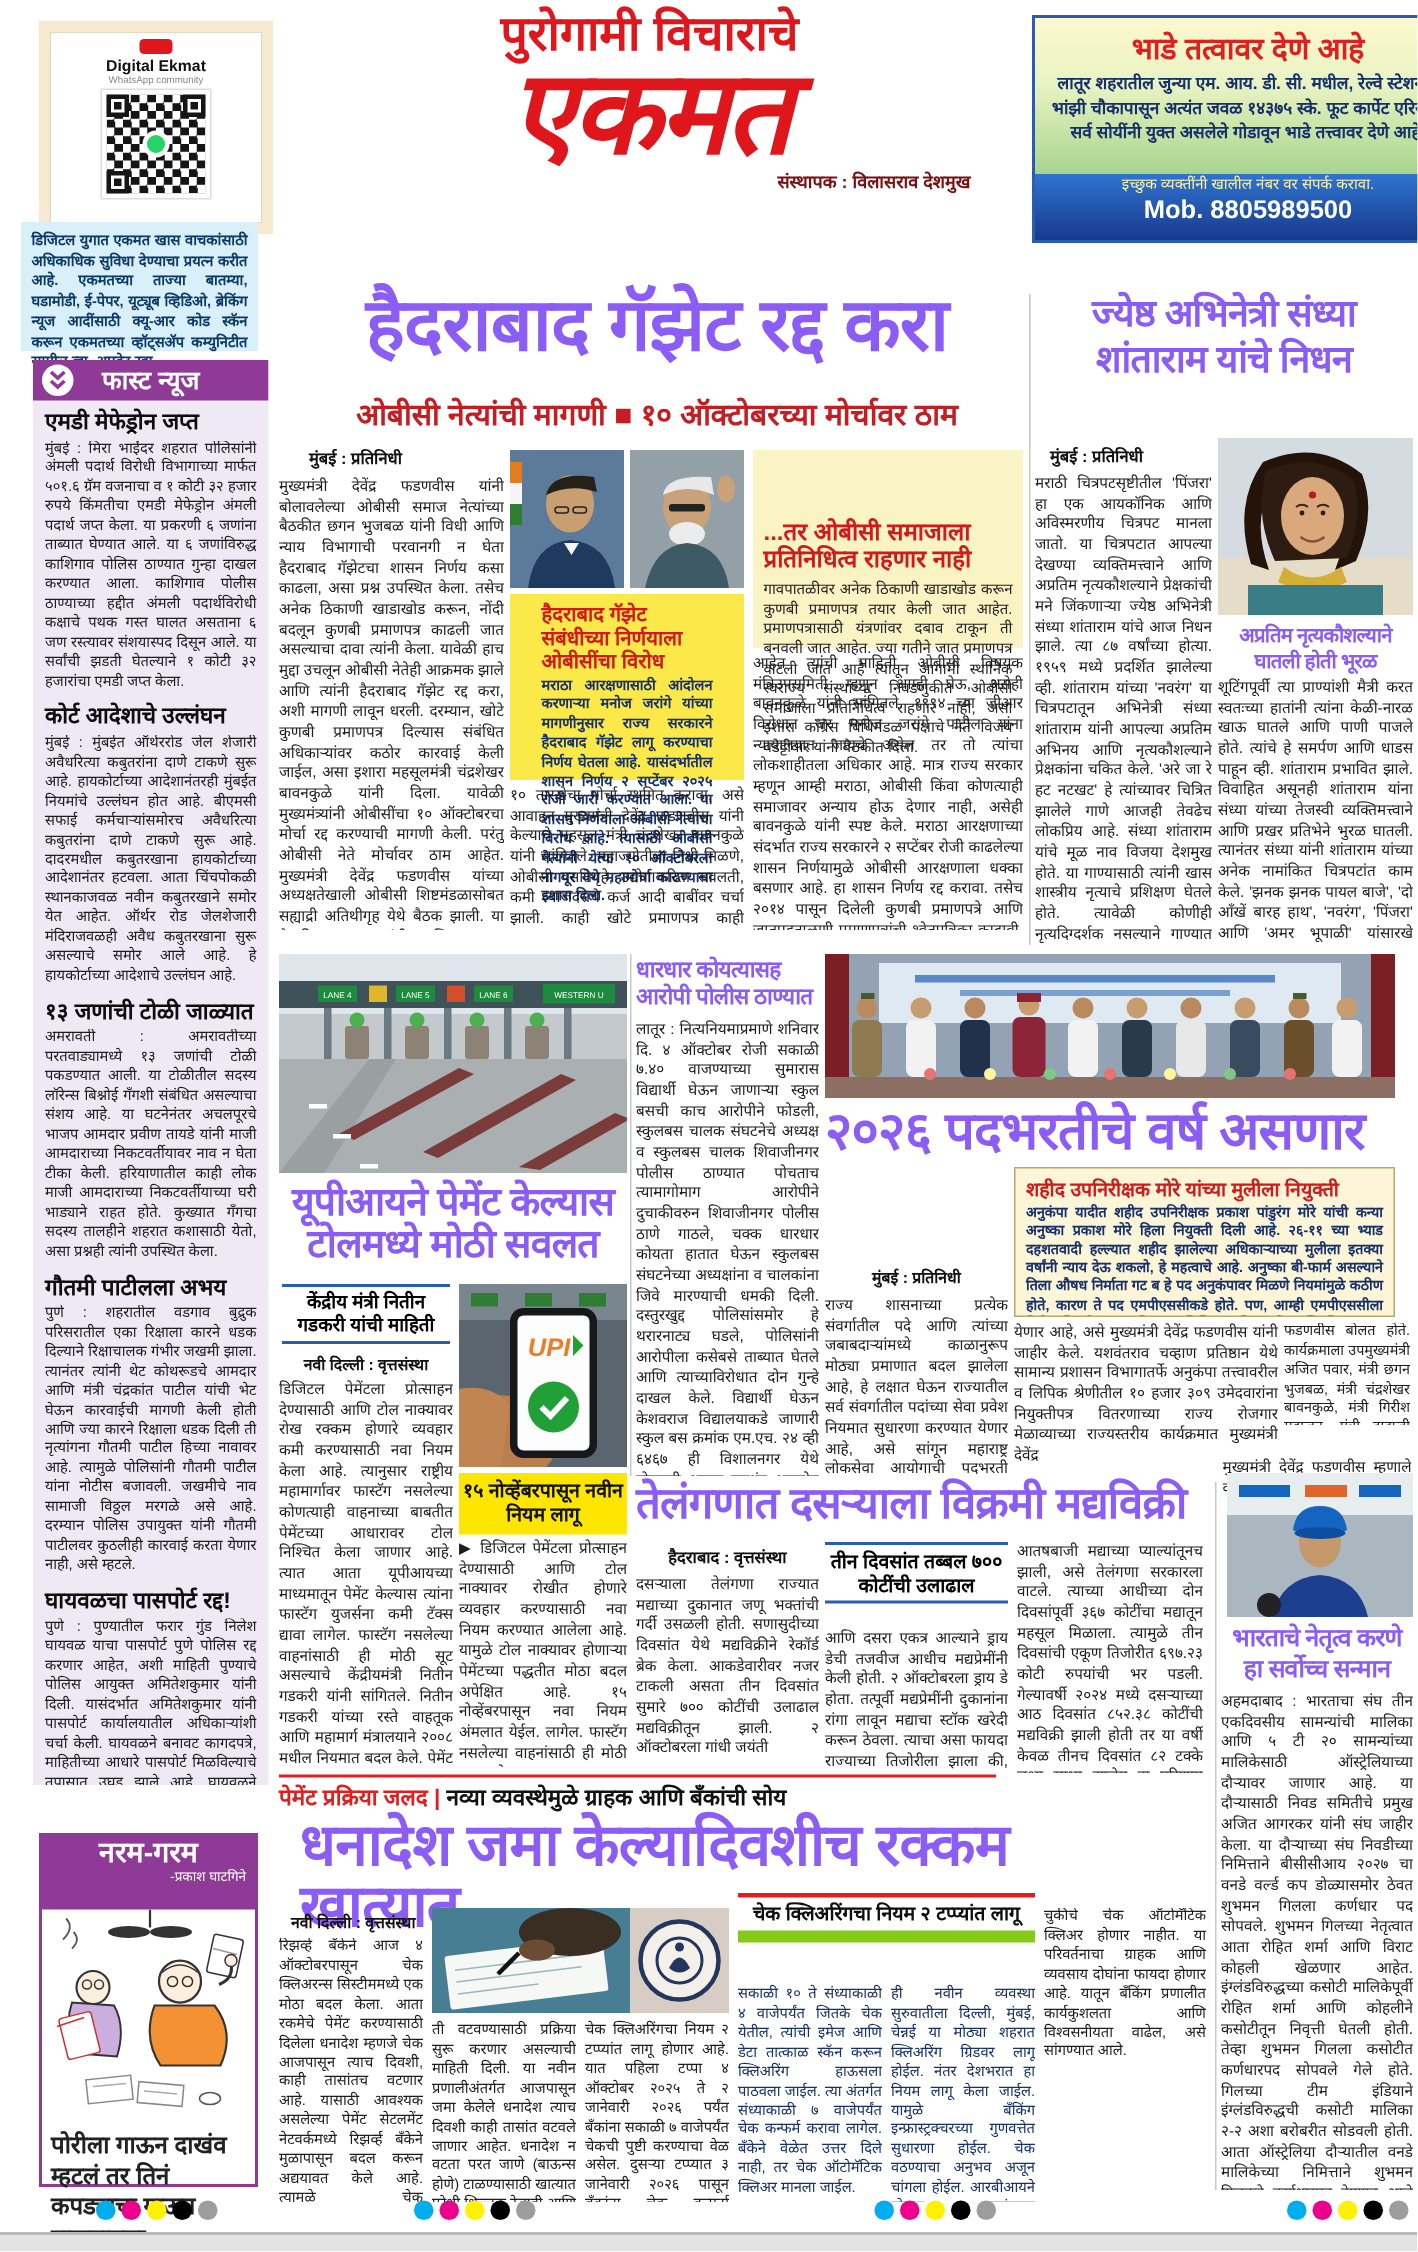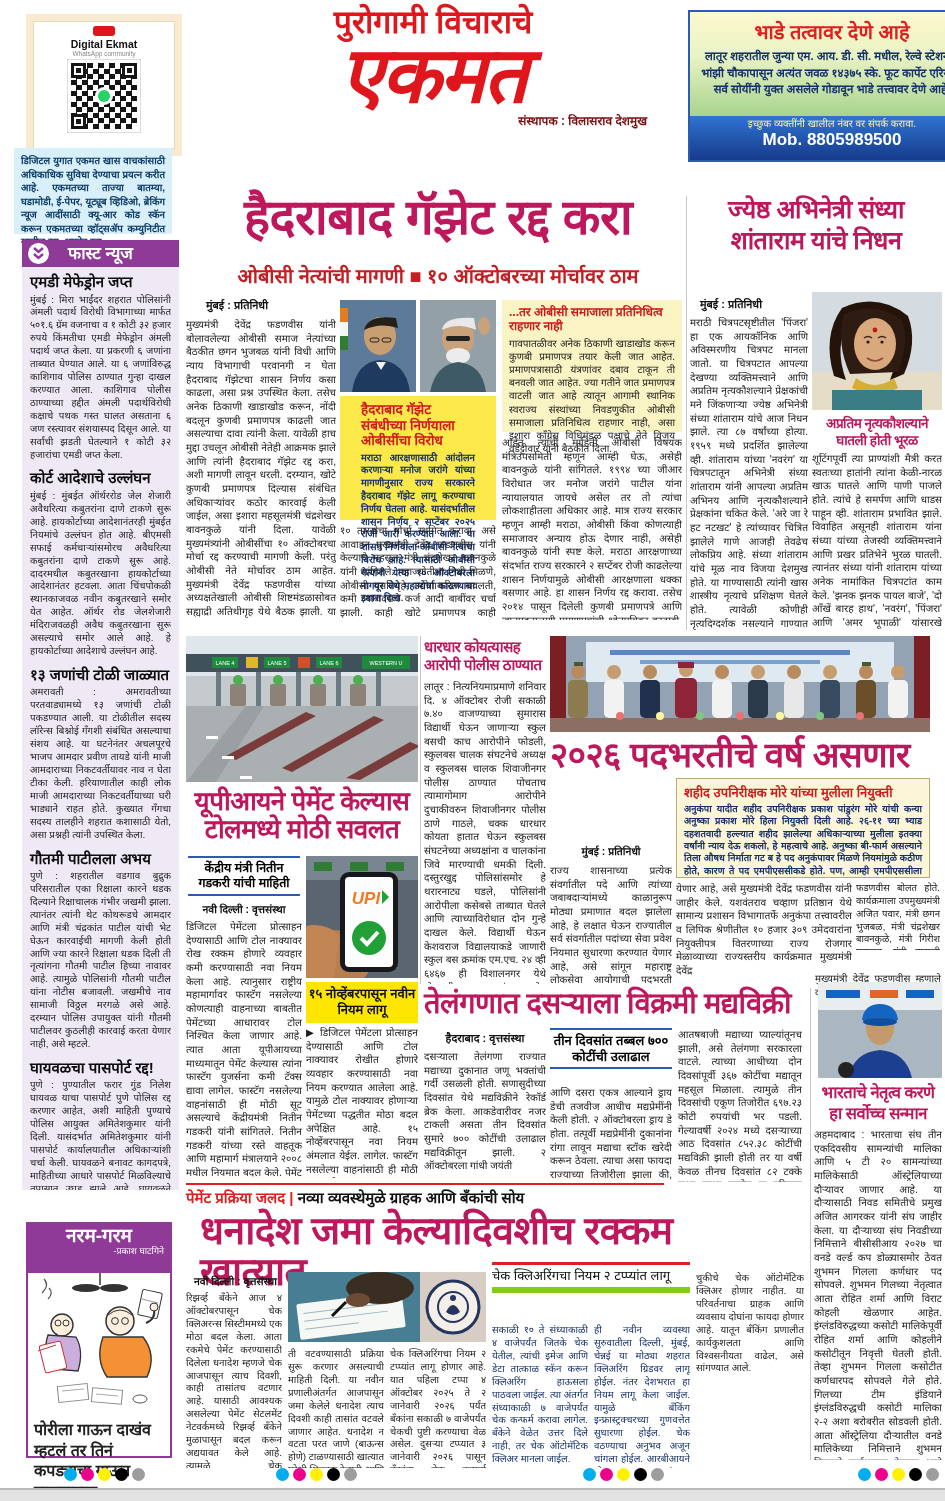--- a/index.html
+++ b/index.html
@@ -1,21 +1,21 @@
 <!DOCTYPE html>
 <html><head>
 <meta charset="utf-8">
 <style>
   html,body{margin:0;padding:0;background:#fff;}
   .page{position:relative;width:945px;height:1501px;background:#fff;overflow:hidden;
         font-family:"Liberation Sans","DejaVu Sans",sans-serif;}
   .abs{position:absolute;}
   .bt{font-size:10.2px;line-height:1.34;text-align:justify;color:#1c1c1c;overflow:hidden;}
   .bts{font-size:9.8px;line-height:1.32;text-align:justify;color:#1c1c1c;overflow:hidden;}
-  .hd{font-weight:900;color:#be185d;line-height:1.06;letter-spacing:-0.5px;}
+  .hd{font-weight:900;color:#8b5cf6;line-height:1.06;letter-spacing:-0.5px;}
   .byline{font-weight:bold;font-size:11px;color:#111;}
   .center{text-align:center;}
   .vrule{width:1px;background:#c7c7c7;}
   
   .qrbox{background:#f7ead0;padding:7px;}
   .qrcard{background:#fff;height:100%;box-sizing:border-box;padding:4px 6px;text-align:center;border:1px solid #e5d9bd;}
   .qr{position:relative;width:66px;height:66px;margin:3px auto 0;background:repeating-conic-gradient(#151515 0% 25%,#fff 0% 50%);background-size:11px 11px;border:3px solid #fff;outline:1px solid #ddd;}
   .qr .f{position:absolute;width:15px;height:15px;border:3px solid #151515;background:#fff;box-sizing:border-box;}
   .qr .f::after{content:"";position:absolute;left:2px;top:2px;width:5px;height:5px;background:#151515;}
   .qr .wa{position:absolute;left:24px;top:24px;width:18px;height:18px;background:#fff;border-radius:50%;}
@@ -48,22 +48,22 @@
   .ep-ico{display:inline-block;width:13px;height:13px;border-radius:50%;background:radial-gradient(circle at 35% 35%,#fff 0 3px,#e0161d 3.5px);}
   
   .ybox1{background:#fbe94a;padding:6px 21px;box-siz ing:border-box;}
   .ybox-title{color:#d11a1c;font-weight:900;font-size:13.5px;line-height:1.15;margin-bottom:3px;}
   .ybox-body{color:#15306b;font-weight:bold;font-size:9.7px;line-height:1.32;text-align:justify;}
   .ybox2{background:#faf3c3;padding:6px 7px;box-sizing:border-box;}
   .subhead-blue{border-top:2px solid #2a5db0;border-bottom:2px solid #2a5db0;font-weight:900;text-align:center;padding:3px 1px;line-height:1.2;}
   .flash{background:#ffe600;color:#111;font-weight:900;font-size:13px;text-align:center;line-height:1.25;padding:4px 2px;}
   .kicker-label{color:#e02020;font-weight:900;}
   .kicker-rest{color:#111;font-weight:900;}
-  .chequebox-title{font-weight:400;font-size:13px;text-align:left;line-height:1.2;color:#0d0d0d;
-      border-top:3px solid #e02020;border-bottom:6px solid #84cc16;padding:3px 0;}
+  .chequebox-title{font-weight:700;font-size:13px;text-align:center;line-height:1.2;color:#0d0d0d;
+      border-top:3px solid #e02020;border-bottom:8px solid #84cc16;padding:3px 0;}
   .red{color:#c41e22;}
   .jump{color:#c41e22;font-weight:900;}
   .dot{display:inline-block;width:13px;height:13px;border-radius:50%;margin-right:4px;}
 </style>
 </head>
 <body>
 
 <div class="page">
 
   <div class="abs qrbox" style="left:26px;top:14px;width:142px;height:128px;">
@@ -192,21 +192,21 @@
     <ellipse cx="64" cy="26" rx="6" ry="9" fill="#caa27a"></ellipse>
   </svg>
 
   <div class="abs ybox1" style="left:340px;top:396px;width:156px;height:124px;box-sizing:border-box;">
     <div class="ybox-title">हैदराबाद गॅझेट संबंधीच्या निर्णयाला ओबीसींचा विरोध</div>
     <div class="ybox-body">मराठा आरक्षणासाठी आंदोलन करणाऱ्या मनोज जरांगे यांच्या मागणीनुसार राज्य सरकारने हैदराबाद गॅझेट लागू करण्याचा निर्णय घेतला आहे. यासंदर्भातील शासन निर्णय २ सप्टेंबर २०२५ रोजी जारी करण्यात आला. या शासन निर्णयाला ओबीसी नेत्यांचा विरोध आहे. त्यासाठी ओबीसी नेत्यांनी येत्या १० ऑक्टोबरला नागपूर येथे महामोर्चा काढण्याचा इशारा दिला.</div>
   </div>
   <div class="abs bt" style="left:340px;top:524px;width:156px;height:96px;">१० तारखेचा मोर्चा स्थगित करावा, असे आवाहन मुख्यमंत्री देवेंद्र फडणवीस यांनी केल्याचे महसूल मंत्री चंद्रशेखर बावनकुळे यांनी सांगितले. महाज्योतीला निधी मिळणे, ओबीसी वसतिगृहे, उद्योगाकरिता सवलती, कमी व्याजदराचे कर्ज आदी बाबींवर चर्चा झाली. काही खोटे प्रमाणपत्र काही अधिकाऱ्यांनी दिल्याचे, खाडाखोड केल्याचे दाखले मंत्री छगन भुजबळांनी बैठकीत दिले. खोटे प्रमाणपत्र देणाऱ्यांवर कारवाई होईल असेही बावनकुळे यांनी स्पष्ट केले. खोट्या प्रमाणपत्रांबाबत ज्या तक्रारी आल्या</div>
 
   <div class="abs ybox2" style="left:502px;top:300px;width:180px;height:132px;box-sizing:border-box;">
-    <div class="ybox-title" style="font-size:12px;">...तर ओबीसी समाजाला प्रतिनिधित्व राहणार नाही</div>
+    <div class="ybox-title" style="font-size:16px;margin-top:41px;">...तर ओबीसी समाजाला प्रतिनिधित्व राहणार नाही</div>
     <div class="ybox-body" style="color:#222;font-weight:normal;font-size:10px;">गावपातळीवर अनेक ठिकाणी खाडाखोड करून कुणबी प्रमाणपत्र तयार केली जात आहेत. प्रमाणपत्रासाठी यंत्रणांवर दबाव टाकून ती बनवली जात आहेत. ज्या गतीने जात प्रमाणपत्र वाटली जात आहे त्यातून आगामी स्थानिक स्वराज्य संस्थांच्या निवडणुकीत ओबीसी समाजाला प्रतिनिधित्व राहणार नाही, असा इशारा काँग्रेस विधिमंडळ पक्षाचे नेते विजय वडेट्टीवार यांनी बैठकीत दिला.</div>
   </div>
   <div class="abs bt" style="left:502px;top:436px;width:180px;height:184px;">आहेत त्यांची माहिती ओबीसी विषयक मंत्रिउपसमिती म्हणून आम्ही घेऊ, असेही बावनकुळे यांनी सांगितले. १९९४ च्या जीआर विरोधात जर मनोज जरांगे पाटील यांना न्यायालयात जायचे असेल तर तो त्यांचा लोकशाहीतला अधिकार आहे. मात्र राज्य सरकार म्हणून आम्ही मराठा, ओबीसी किंवा कोणत्याही समाजावर अन्याय होऊ देणार नाही, असेही बावनकुळे यांनी स्पष्ट केले. मराठा आरक्षणाच्या संदर्भात राज्य सरकारने २ सप्टेंबर रोजी काढलेल्या शासन निर्णयामुळे ओबीसी आरक्षणाला धक्का बसणार आहे. हा शासन निर्णय रद्द करावा. तसेच २०१४ पासून दिलेली कुणबी प्रमाणपत्रे आणि जातपडताळणी प्रमाणपत्रांची श्वेतपत्रिका काढावी, या दोन मागण्या सरकारकडून मान्य न झाल्याने १० ऑक्टोबर रोजी नागपुरात महामोर्चा काढण्यावर ओबीसी नेते ठाम आहेत.</div>
 
   <div class="abs vrule" style="left:686px;top:196px;height:434px;"></div>
   <div class="abs hd center" style="left:690px;top:194px;width:252px;font-size:25px;line-height:1.25;">ज्येष्ठ अभिनेत्री संध्या शांताराम यांचे निधन</div>
   <div class="abs byline" style="left:700px;top:296px;width:130px;">मुंबई : प्रतिनिधी</div>
   <div class="abs bt" style="left:690px;top:316px;width:118px;height:314px;">मराठी चित्रपटसृष्टीतील 'पिंजरा' हा एक आयकॉनिक आणि अविस्मरणीय चित्रपट मानला जातो. या चित्रपटात आपल्या देखण्या व्यक्तिमत्त्वाने आणि अप्रतिम नृत्यकौशल्याने प्रेक्षकांची मने जिंकणाऱ्या ज्येष्ठ अभिनेत्री संध्या शांताराम यांचे आज निधन झाले. त्या ८७ वर्षांच्या होत्या. १९५९ मध्ये प्रदर्शित झालेल्या व्ही. शांताराम यांच्या 'नवरंग' या चित्रपटातून अभिनेत्री संध्या शांताराम यांनी आपल्या अप्रतिम अभिनय आणि नृत्यकौशल्याने प्रेक्षकांना चकित केले. 'अरे जा रे हट नटखट' हे त्यांच्यावर चित्रित झालेले गाणे आजही तेवढेच लोकप्रिय आहे. संध्या शांताराम यांचे मूळ नाव विजया देशमुख होते. या गाण्यासाठी त्यांनी खास शास्त्रीय नृत्याचे प्रशिक्षण घेतले होते. त्यावेळी कोणीही नृत्यदिग्दर्शक नसल्याने गाण्यात दिसणाऱ्या सर्व स्टेप्स संध्या यांनी स्वतः किंवा दिग्दर्शक व्ही. शांताराम यांनी तयार केल्या होत्या. हे गाणे आगळेवेगळे बनवण्यासाठी शांताराम यांनी सेटवर खरे हत्ती आणि घोडे आणले होते. अशा वातावरणात नाचणे अत्यंत धोकादायक असतानाही संध्या यांनी निर्भयपणे परफॉर्म केले.</div>
   <svg class="abs" style="left:812px;top:292px;" width="130" height="118">
     <rect width="130" height="118" fill="#d4dce1"></rect>

